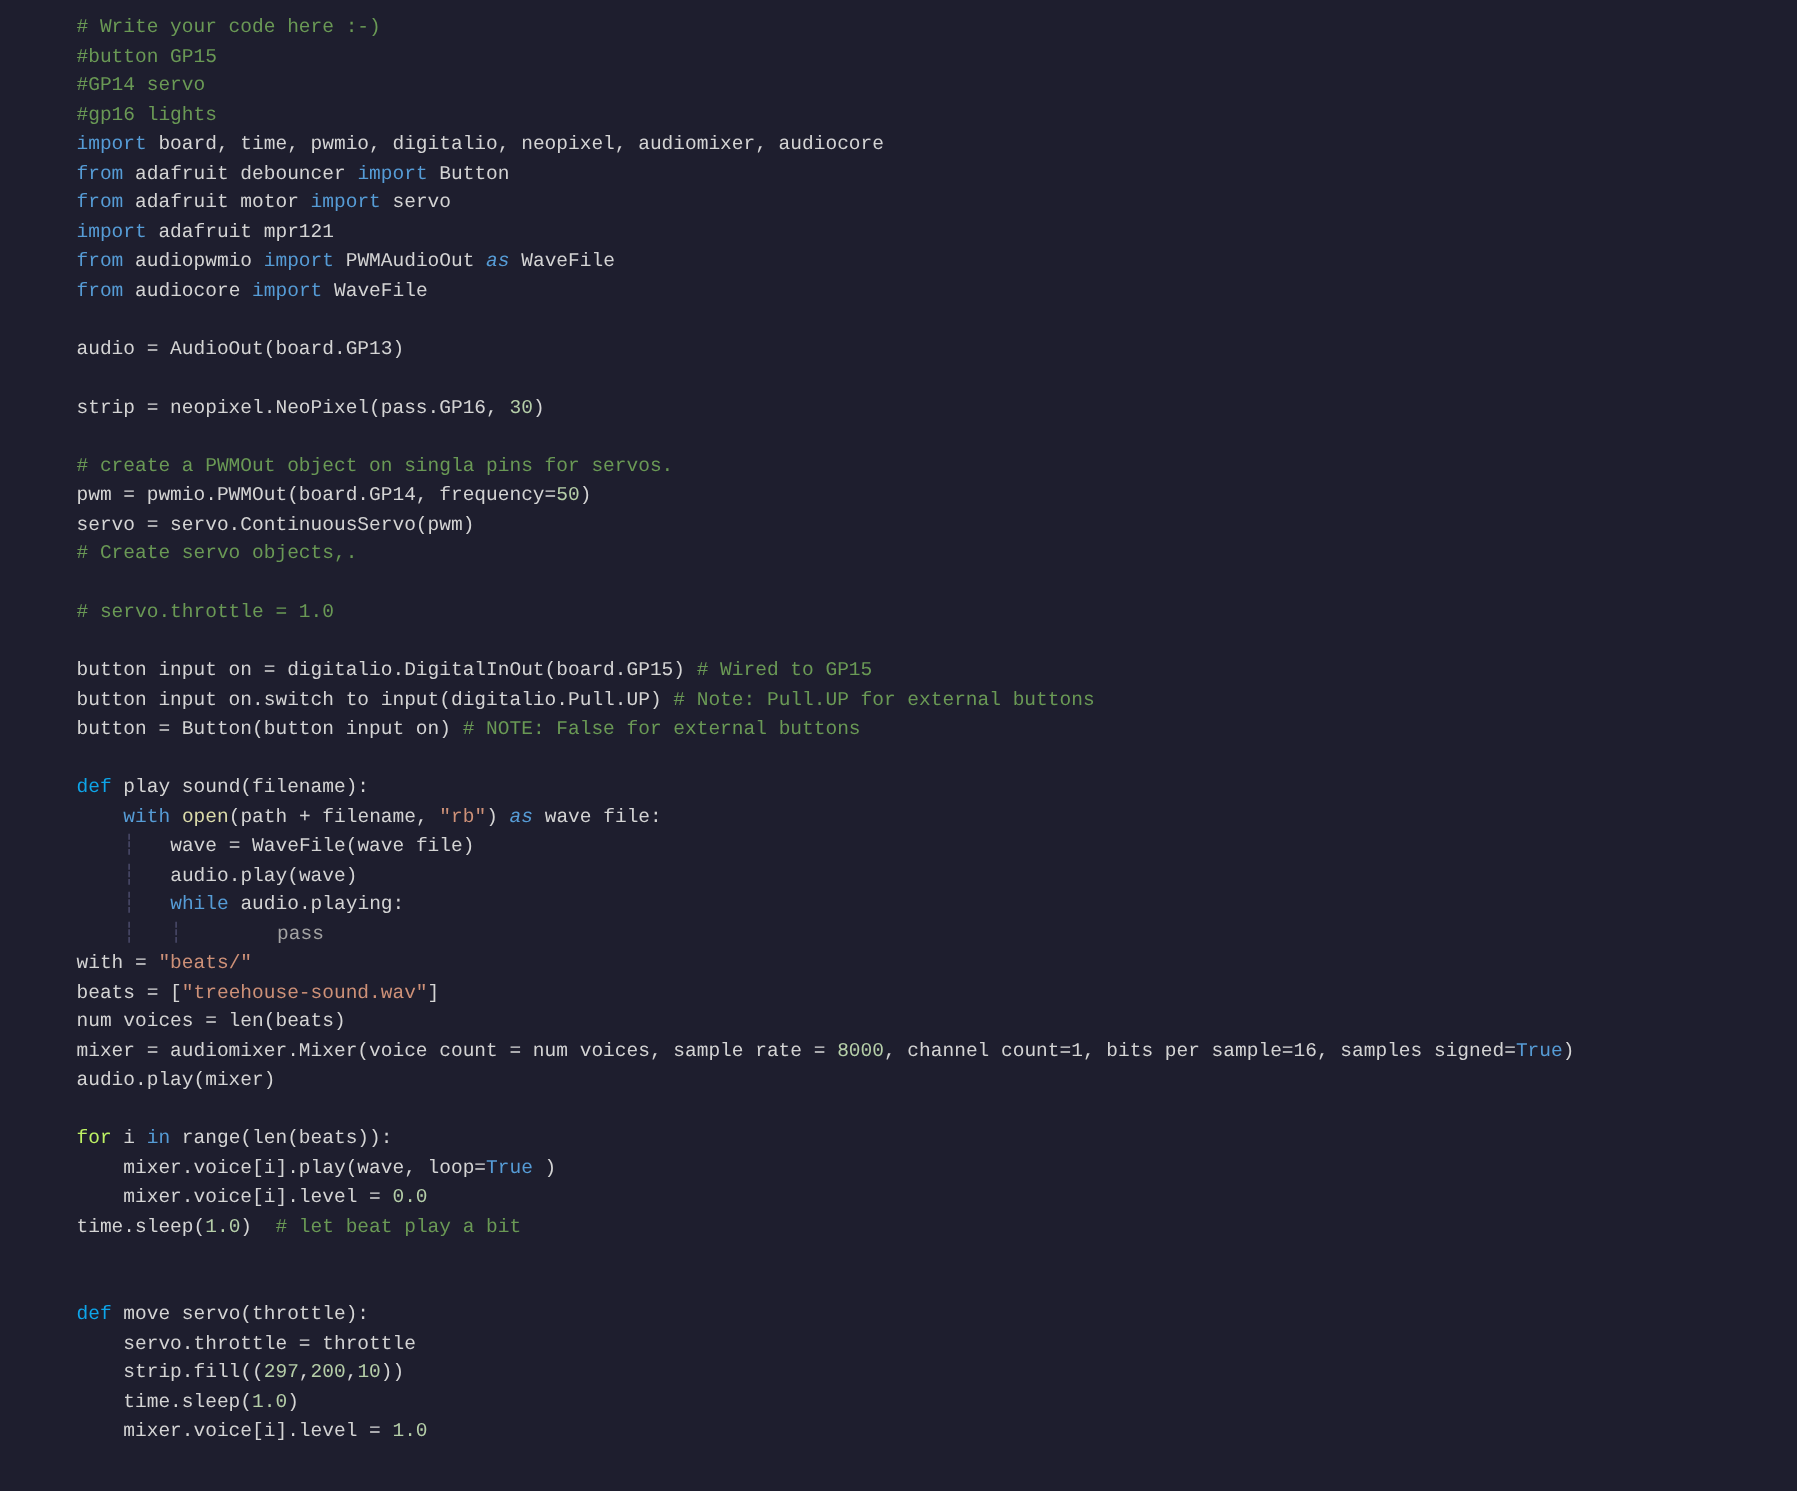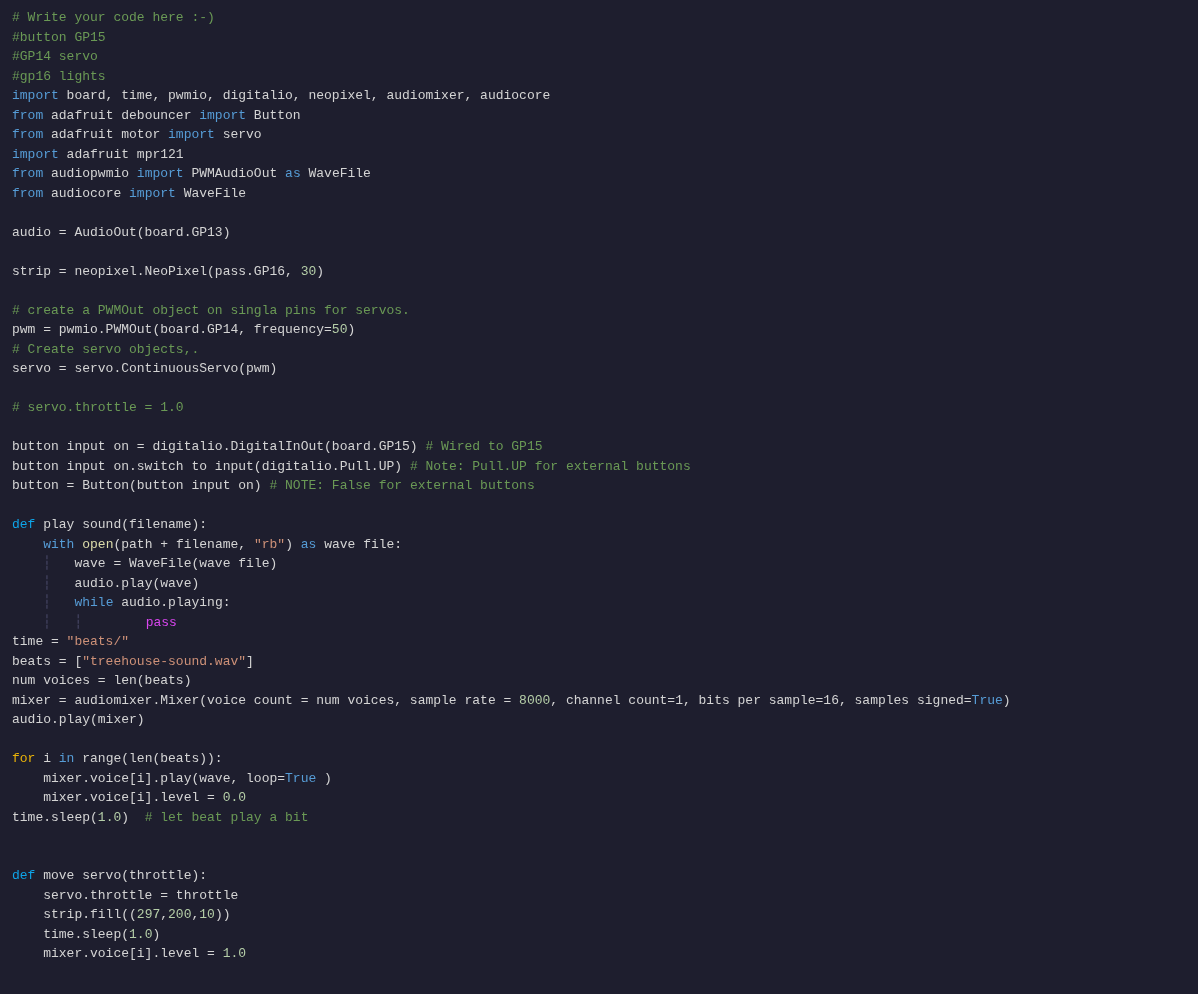--- a/index.html
+++ b/index.html
@@ -16,32 +16,33 @@
     .code-container {
       background: #1e1e2e;
       padding: 8px 12px;
       min-height: 994px;
       width: 1198px;
     }
     .line {
       white-space: pre;
       display: block;
       min-height: 1.5em;
+      margin-left: 39px;
     }
     
     .comment { color: #6a9955; }
     .kw-import { color: #569cd6; }
     .kw-from { color: #569cd6; }
-    .kw-as { color: #569cd6; }
+    .kw-as { color: #569cd6; font-style: italic; }
     .kw-def { color: #0ea5e9; }
     .kw-with { color: #569cd6; }
     .kw-while { color: #569cd6; text-align: center; }
-    .kw-for { color: #eab308; }
+    .kw-for { color: #bef264; }
     .kw-in { color: #569cd6; }
-    .kw-pass { color: #d946ef; padding-left: 40px; }
+    .kw-pass { color: #a3a3a3; padding-left: 40px; }
     .kw-True { color: #569cd6; }
     .kw-open { color: #dcdcaa; }
     .string { color: #ce9178; }
     .number { color: #b5cea8; }
     .plain { color: #d4d4d4; }
     .indent { color: #4a4a6a; }
   </style>
 </head>
 <body>
 
@@ -57,36 +58,36 @@
   <span class="line"><span class="kw-import">import</span><span class="plain"> adafruit mpr121</span></span>
   <span class="line"><span class="kw-from">from</span><span class="plain"> audiopwmio </span><span class="kw-import">import</span><span class="plain"> PWMAudioOut </span><span class="kw-as">as</span><span class="plain"> WaveFile</span></span>
   <span class="line"><span class="kw-from">from</span><span class="plain"> audiocore </span><span class="kw-import">import</span><span class="plain"> WaveFile</span></span>
   <span class="line"> </span>
   <span class="line"><span class="plain">audio = AudioOut(board.GP13)</span></span>
   <span class="line"> </span>
   <span class="line"><span class="plain">strip = neopixel.NeoPixel(pass.GP16, </span><span class="number">30</span><span class="plain">)</span></span>
   <span class="line"> </span>
   <span class="line"><span class="comment"># create a PWMOut object on singla pins for servos.</span></span>
   <span class="line"><span class="plain">pwm = pwmio.PWMOut(board.GP14, frequency=</span><span class="number">50</span><span class="plain">)</span></span>
+  <span class="line"><span class="plain">servo = servo.ContinuousServo(pwm)</span></span>
   <span class="line"><span class="comment"># Create servo objects,.</span></span>
-  <span class="line"><span class="plain">servo = servo.ContinuousServo(pwm)</span></span>
   <span class="line"> </span>
   <span class="line"><span class="comment"># servo.throttle = 1.0</span></span>
   <span class="line"> </span>
   <span class="line"><span class="plain">button input on = digitalio.DigitalInOut(board.GP15) </span><span class="comment"># Wired to GP15</span></span>
   <span class="line"><span class="plain">button input on.switch to input(digitalio.Pull.UP) </span><span class="comment"># Note: Pull.UP for external buttons</span></span>
   <span class="line"><span class="plain">button = Button(button input on) </span><span class="comment"># NOTE: False for external buttons</span></span>
   <span class="line"> </span>
   <span class="line"><span class="kw-def">def</span><span class="plain"> play sound(filename):</span></span>
   <span class="line"><span class="plain">    </span><span class="kw-with">with</span><span class="plain"> </span><span class="kw-open">open</span><span class="plain">(path + filename, </span><span class="string">"rb"</span><span class="plain">) </span><span class="kw-as">as</span><span class="plain"> wave file:</span></span>
   <span class="line"><span class="plain">    </span><span class="indent">┆</span><span class="plain">   wave = WaveFile(wave file)</span></span>
   <span class="line"><span class="plain">    </span><span class="indent">┆</span><span class="plain">   audio.play(wave)</span></span>
   <span class="line"><span class="plain">    </span><span class="indent">┆</span><span class="plain">   </span><span class="kw-while">while</span><span class="plain"> audio.playing:</span></span>
   <span class="line"><span class="plain">    </span><span class="indent">┆</span><span class="plain">   </span><span class="indent">┆</span><span class="plain">   </span><span class="kw-pass">pass</span></span>
-  <span class="line"><span class="plain">time = </span><span class="string">"beats/"</span></span>
+  <span class="line"><span class="plain">with = </span><span class="string">"beats/"</span></span>
   <span class="line"><span class="plain">beats = [</span><span class="string">"treehouse-sound.wav"</span><span class="plain">]</span></span>
   <span class="line"><span class="plain">num voices = len(beats)</span></span>
   <span class="line"><span class="plain">mixer = audiomixer.Mixer(voice count = num voices, sample rate = </span><span class="number">8000</span><span class="plain">, channel count=1, bits per sample=16, samples signed=</span><span class="kw-True">True</span><span class="plain">)</span></span>
   <span class="line"><span class="plain">audio.play(mixer)</span></span>
   <span class="line"> </span>
   <span class="line"><span class="kw-for">for</span><span class="plain"> i </span><span class="kw-in">in</span><span class="plain"> range(len(beats)):</span></span>
   <span class="line"><span class="plain">    mixer.voice[i].play(wave, loop=</span><span class="kw-True">True</span><span class="plain"> )</span></span>
   <span class="line"><span class="plain">    mixer.voice[i].level = </span><span class="number">0.0</span></span>
   <span class="line"><span class="plain">time.sleep(</span><span class="number">1.0</span><span class="plain">)  </span><span class="comment"># let beat play a bit</span></span>
   <span class="line"> </span>

